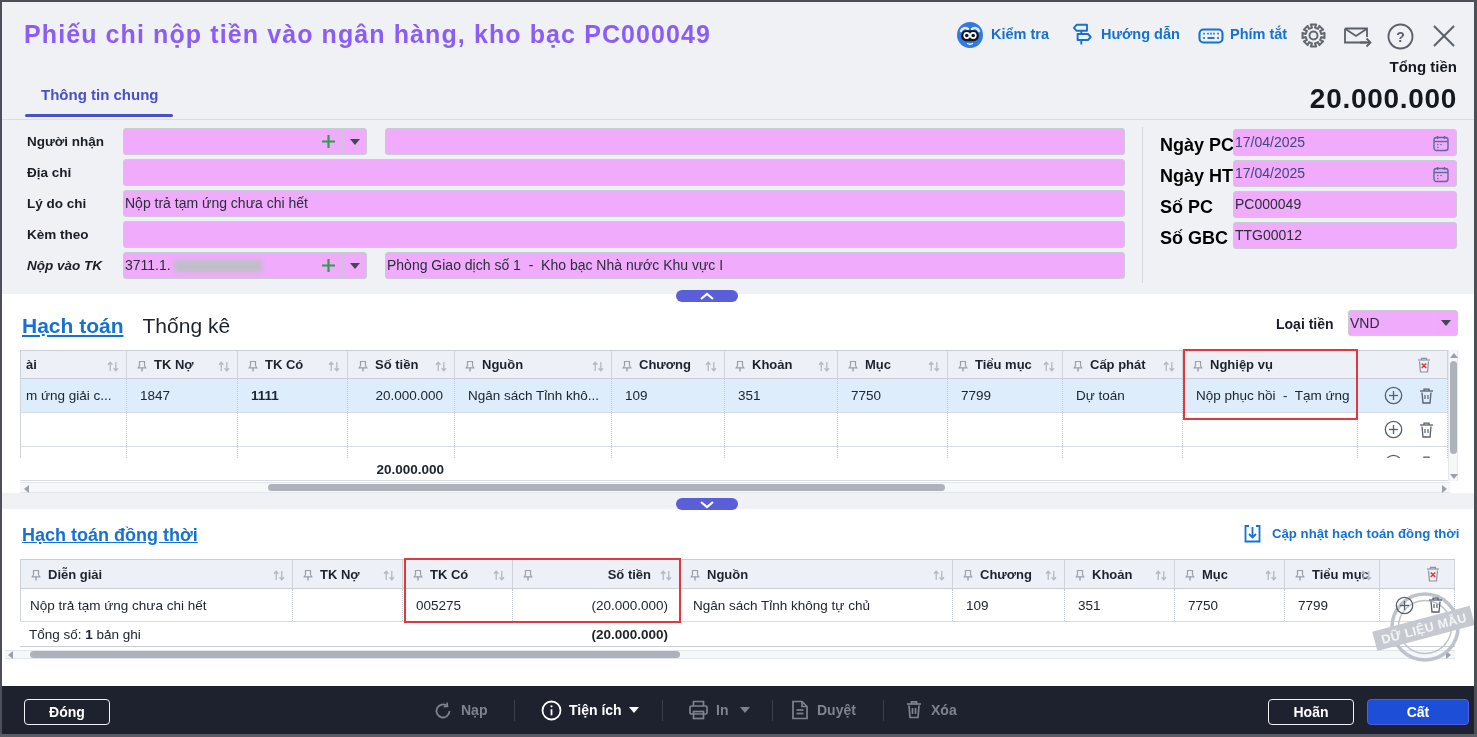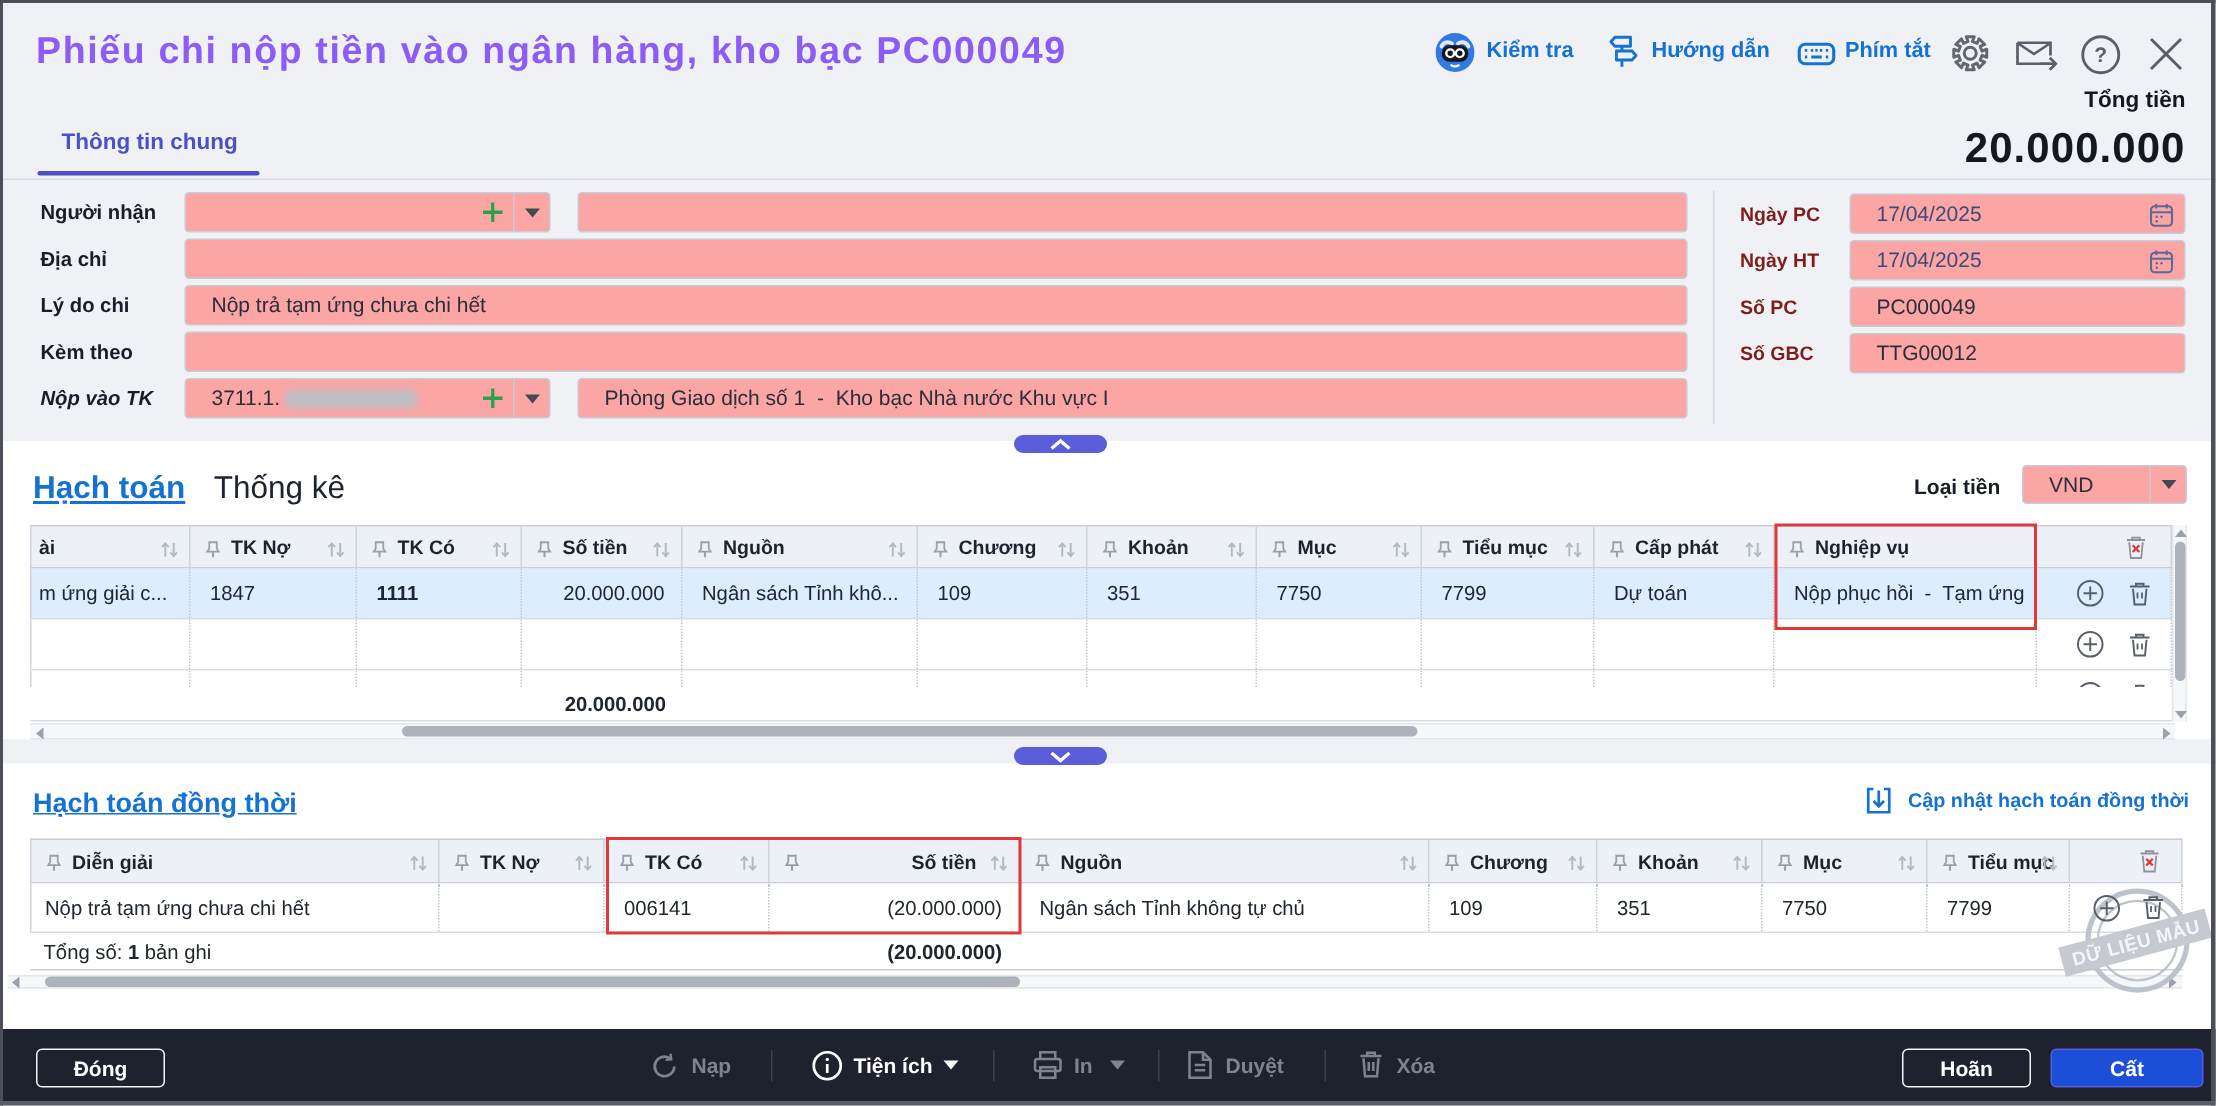--- a/index.html
+++ b/index.html
@@ -15,22 +15,22 @@
 .hicon { position:absolute; top:23px; }
 .hlink { position:absolute; top:26px; font-size:14.5px; font-weight:bold; color:#1572d2; }
 .tab { position:absolute; left:41px; top:86px; font-size:15px; font-weight:bold; color:#4b50c6; }
 .tabline { position:absolute; left:25px; top:114px; width:148px; height:3px; background:#4b50c6; border-radius:2px; }
 .hdiv { position:absolute; left:0; top:119px; width:1477px; height:1px; background:#d9dce2; }
 .tongtien { position:absolute; top:58px; right:20px; font-size:15px; font-weight:bold; color:#14181f; }
 .bignum { position:absolute; top:83px; right:20px; font-size:28px; font-weight:bold; color:#14181f; letter-spacing:0.7px; }
 
 
 .flabel { position:absolute; left:27px; font-size:13.5px; font-weight:bold; color:#191d26; }
-.rlabel { position:absolute; left:1160px; font-size:13px; font-weight:bold; color:#7f1d1d; }
-.inp { position:absolute; height:27px; background:#fca5a5; border:1px solid #c6cbd4; border-radius:3px; font-size:14px; color:#2a2e38; line-height:25px; padding-left:17px; }
+.rlabel { position:absolute; left:1160px; font-size:18px; font-weight:bold; color:#000000; }
+.inp { position:absolute; height:27px; background:#f0abfc; border:1px solid #c6cbd4; border-radius:3px; font-size:14px; color:#2a2e38; line-height:25px; padding-left:1px; }
 .combo-caret { position:absolute; right:0; top:0; width:24px; height:25px; border-left:1px solid #c6cbd4; }
 .caret-down { position:absolute; left:7px; top:10px; width:0; height:0; border-left:5px solid transparent; border-right:5px solid transparent; border-top:6px solid #434853; }
 .plus { position:absolute; }
 .vdiv { position:absolute; left:1142px; top:127px; width:1px; height:156px; background:#d4d7de; }
 .datetxt { color:#3c4a77; }
 .cal { position:absolute; right:7px; top:5px; }
 
 
 .pill { position:absolute; width:62px; height:12px; background:#5a5ed8; border-radius:7px; }
 .pill svg { position:absolute; left:23px; top:2px; }
@@ -565,21 +565,21 @@
               <line x1="3" y1="4" x2="15" y2="4" stroke="#8d939d" stroke-width="1.2"></line>
               <path d="M6.5 4 V2.4 H11.5 V4" fill="none" stroke="#8d939d" stroke-width="1.2"></path>
               <path d="M6.8 7.5 L11.2 12 M11.2 7.5 L6.8 12" stroke="#e0393c" stroke-width="1.6"></path>
             </svg>
           </span>
         </div>
       </div>
       <div class="gr">
         <div class="c" style="width:273px;padding-left:9px;">Nộp trả tạm ứng chưa chi hết</div>
         <div class="c" style="width:110px;"></div>
-        <div class="c" style="width:110px;">006141</div>
+        <div class="c" style="width:110px;">005275</div>
         <div class="c num" style="width:167px;">(20.000.000)</div>
         <div class="c" style="width:273px;">Ngân sách Tỉnh không tự chủ</div>
         <div class="c" style="width:112px;">109</div>
         <div class="c" style="width:110px;">351</div>
         <div class="c" style="width:110px;">7750</div>
         <div class="c" style="width:95px;">7799</div>
         <div class="c" style="width:75px;padding-left:0;">
           <span style="display:flex; gap:13px; margin-left:15px; align-items:center; position:relative; z-index:60;">
             <svg width="19" height="19" viewBox="0 0 19 19">
               <circle cx="9.5" cy="9.5" r="8.2" fill="none" stroke="#585f6b" stroke-width="1.3"></circle>

